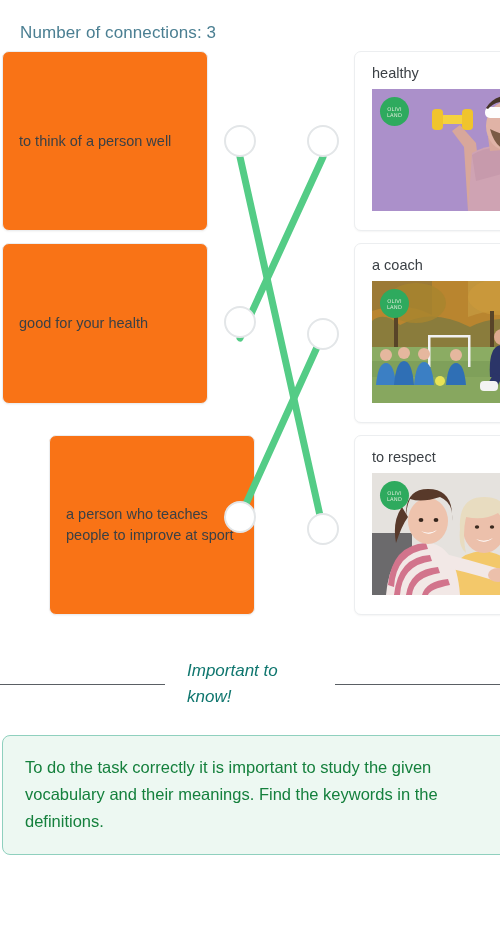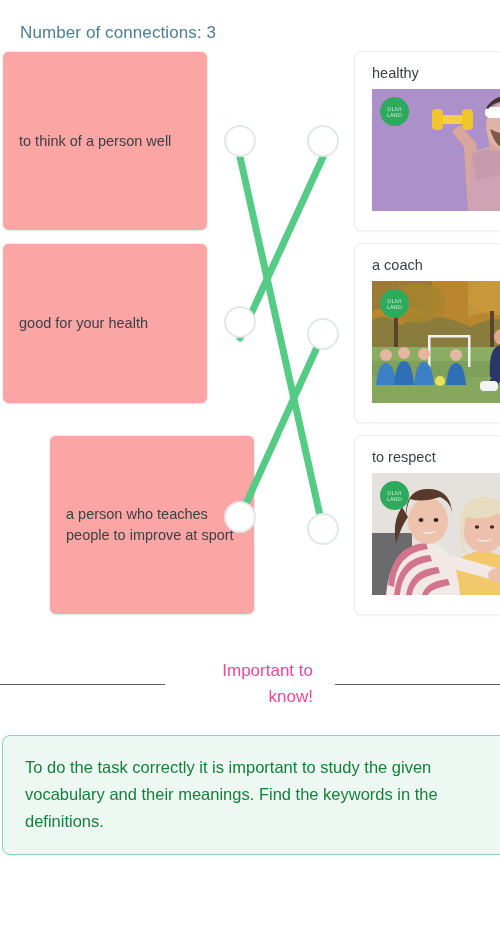--- a/index.html
+++ b/index.html
@@ -22,21 +22,21 @@
     white-space: nowrap;
   }
 
   
   .match-area { position: absolute; left: 0; top: 49px; width: 500px; height: 572px; }
 
   .def-card {
     position: absolute;
     left: 2px;
     width: 206px;
-    background: #fca5a5;
+    background: #f97316;
     border: 1px solid #eceef0;
     border-radius: 7px;
     box-shadow: 0 1px 2px rgba(0,0,0,0.045);
     display: flex;
     align-items: center;
   }
   .def-card .def-text {
     padding: 0 16px;
     font-size: 14.5px;
     line-height: 21px;
@@ -105,25 +105,26 @@
     position: absolute;
     left: 0;
     width: 500px;
     display: flex;
     align-items: center;
   }
   .divider-line { flex: 1 1 auto; height: 1px; background: #5a5f64; }
   .divider-label {
     flex: 0 0 auto;
     font-size: 17px;
-    color: #ec4899;
-    text-align: right;
+    color: #0f766e;
+    text-align: left;
     line-height: 26px;
     padding: 0 22px;
     max-width: 170px;
+    font-style: italic;
   }
 
   
   .info-box {
     position: absolute;
     left: 2px;
     width: 508px;
     background: #edf8f2;
     border: 1px solid #8fd0be;
     border-radius: 8px;

